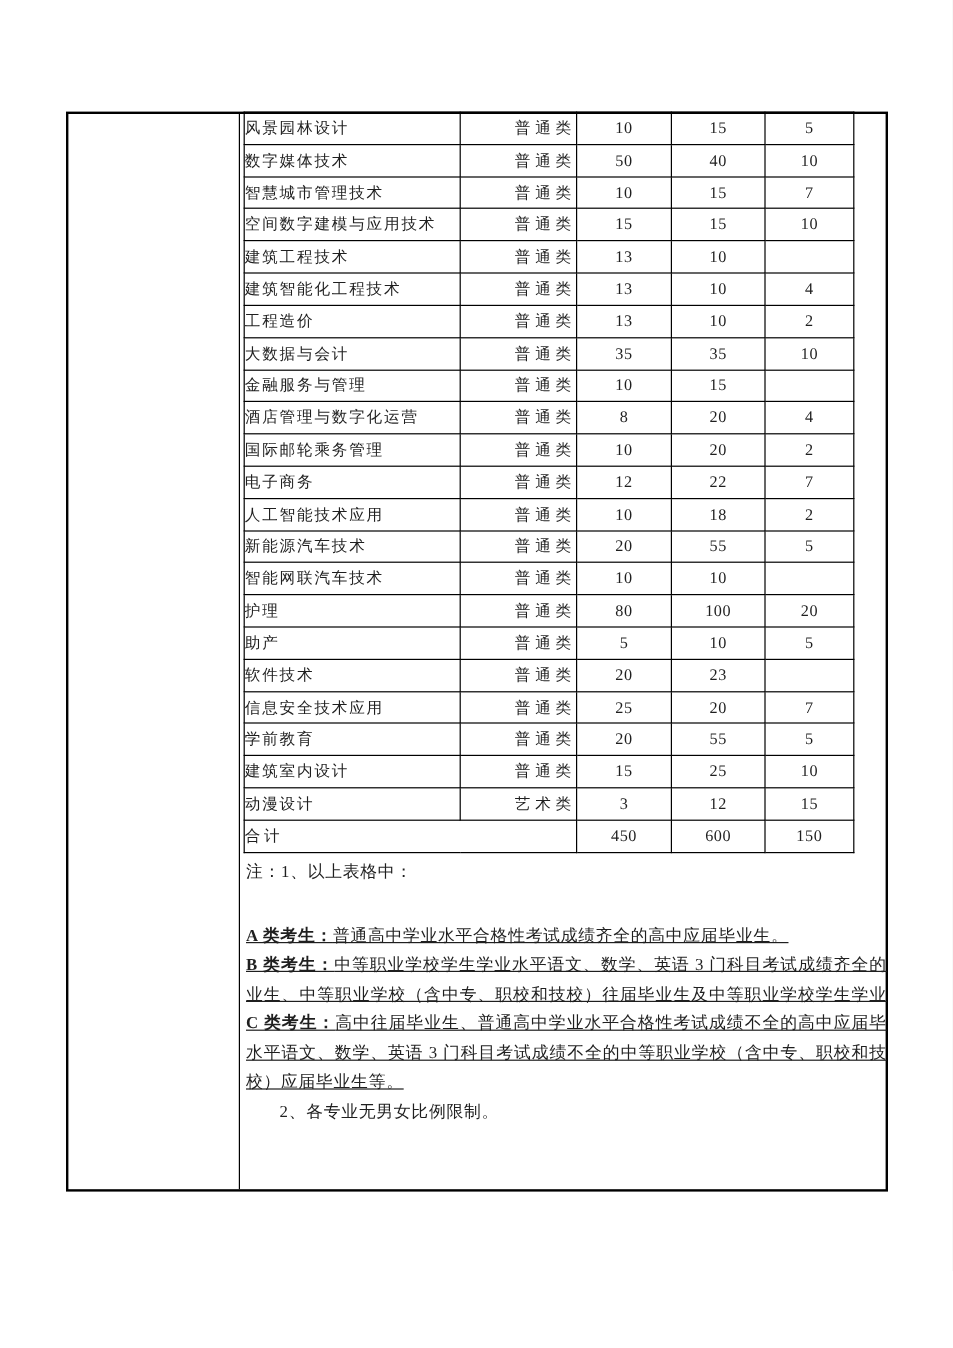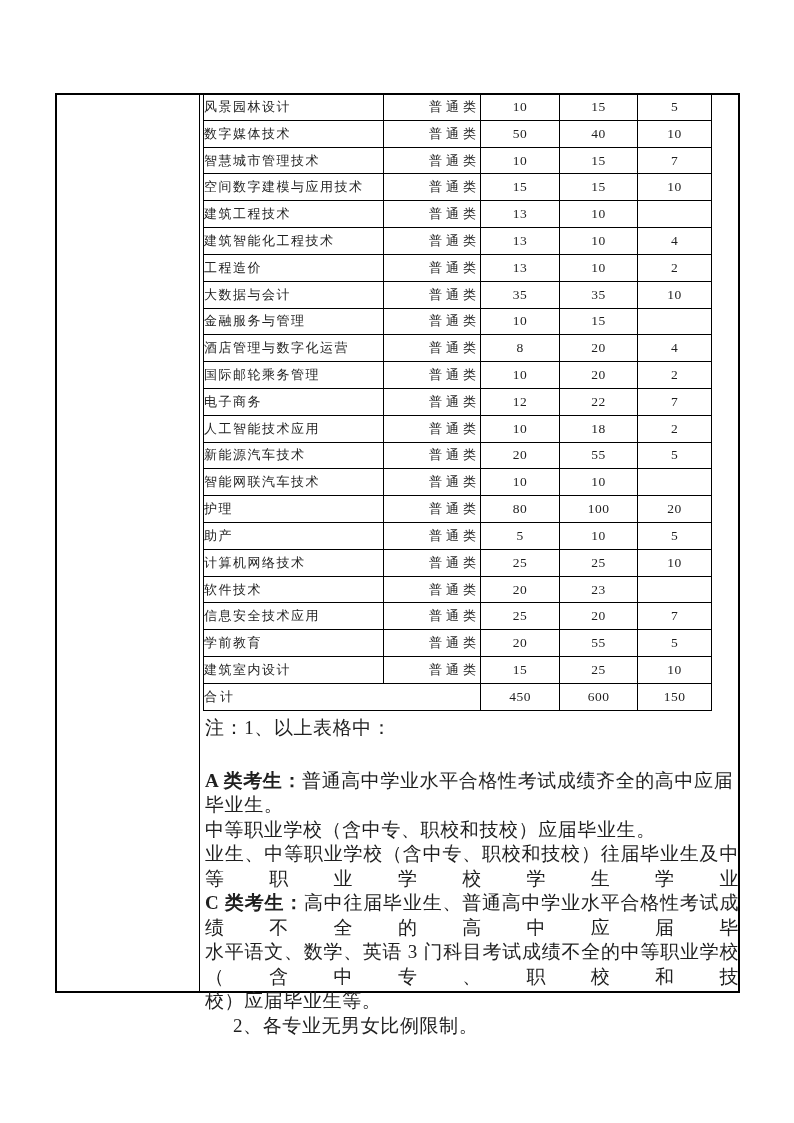--- a/index.html
+++ b/index.html
@@ -50,26 +50,26 @@
     overflow: hidden;
     white-space: nowrap;
   }
   td.c-name { text-align: left; padding-left: 8px; letter-spacing: 1.5px; }
   td.c-cat  { text-align: right; letter-spacing: 4px; }
   td.c-num  { text-align: center; font-size: 13.5px; letter-spacing: 0.5px; }
   td.c-total-label { text-align: left; letter-spacing: 3px; }
   .notes {
     margin-left: 5px;
     width: 534px;
-    font-size: 19px;
+    font-size: 14px;
     line-height: 24.5px;
     letter-spacing: 0.6px;
   }
   .note-intro { margin: 3px 0 0 0; }
-  .note-defs { margin-top: 28px; }
+  .note-defs { margin-top: 28px; text-decoration: underline; }
   .note-line { margin: 0; }
   .note-line.just { text-align: justify; text-align-last: justify; }
   .note-label { font-weight: bold; }
   .note-extra .note-line { padding-left: 28px; }
 </style>
 </head>
 <body>
 
 <div class="page">
   <div class="outer">
@@ -215,77 +215,77 @@
   </tr>
 
   <tr>
     <td class="c-name">助产</td>
     <td class="c-cat">普通类</td>
     <td class="c-num">5</td>
     <td class="c-num">10</td>
     <td class="c-num">5</td>
   </tr>
 
-  <tr>
-    <td class="c-name">计算机网络技术</td>
+
+  <tr>
+    <td class="c-name">软件技术</td>
+    <td class="c-cat">普通类</td>
+    <td class="c-num">20</td>
+    <td class="c-num">23</td>
+    <td class="c-num"></td>
+  </tr>
+
+  <tr>
+    <td class="c-name">信息安全技术应用</td>
     <td class="c-cat">普通类</td>
     <td class="c-num">25</td>
+    <td class="c-num">20</td>
+    <td class="c-num">7</td>
+  </tr>
+
+  <tr>
+    <td class="c-name">学前教育</td>
+    <td class="c-cat">普通类</td>
+    <td class="c-num">20</td>
+    <td class="c-num">55</td>
+    <td class="c-num">5</td>
+  </tr>
+
+  <tr>
+    <td class="c-name">建筑室内设计</td>
+    <td class="c-cat">普通类</td>
+    <td class="c-num">15</td>
     <td class="c-num">25</td>
     <td class="c-num">10</td>
   </tr>
 
-  <tr>
-    <td class="c-name">软件技术</td>
-    <td class="c-cat">普通类</td>
-    <td class="c-num">20</td>
-    <td class="c-num">23</td>
-    <td class="c-num"></td>
-  </tr>
-
-  <tr>
-    <td class="c-name">信息安全技术应用</td>
-    <td class="c-cat">普通类</td>
-    <td class="c-num">25</td>
-    <td class="c-num">20</td>
-    <td class="c-num">7</td>
-  </tr>
-
-  <tr>
-    <td class="c-name">学前教育</td>
-    <td class="c-cat">普通类</td>
-    <td class="c-num">20</td>
-    <td class="c-num">55</td>
-    <td class="c-num">5</td>
-  </tr>
-
-  <tr>
-    <td class="c-name">建筑室内设计</td>
-    <td class="c-cat">普通类</td>
-    <td class="c-num">15</td>
-    <td class="c-num">25</td>
-    <td class="c-num">10</td>
-  </tr>
-
-
+
+  <tr>
+    <td class="c-name">动漫设计</td>
+    <td class="c-cat">艺术类</td>
+    <td class="c-num">3</td>
+    <td class="c-num">12</td>
+    <td class="c-num">15</td>
+  </tr>
 </tbody>
         <tbody>
           <tr>
             <td class="c-total-label" colspan="2">合计</td>
             <td class="c-num">450</td>
             <td class="c-num">600</td>
             <td class="c-num">150</td>
           </tr>
         </tbody>
       </table>
 
       <div class="notes">
         <p class="note-intro">注：1、以上表格中：</p>
         <div class="note-defs">
             <div class="note-line"><b class="note-label">A 类考生：</b>普通高中学业水平合格性考试成绩齐全的高中应届毕业生。</div>
-            <div class="note-line">中等职业学校（含中专、职校和技校）应届毕业生。</div>
+            <div class="note-line just"><b class="note-label">B 类考生：</b>中等职业学校学生学业水平语文、数学、英语 3 门科目考试成绩齐全的</div>
             <div class="note-line just">业生、中等职业学校（含中专、职校和技校）往届毕业生及中等职业学校学生学业</div>
             <div class="note-line just"><b class="note-label">C 类考生：</b>高中往届毕业生、普通高中学业水平合格性考试成绩不全的高中应届毕</div>
             <div class="note-line just">水平语文、数学、英语 3 门科目考试成绩不全的中等职业学校（含中专、职校和技</div>
             <div class="note-line">校）应届毕业生等。</div>
           </div>
         <div class="note-extra">
             <div class="note-line">2、各专业无男女比例限制。</div>
           </div>
       </div>
 

